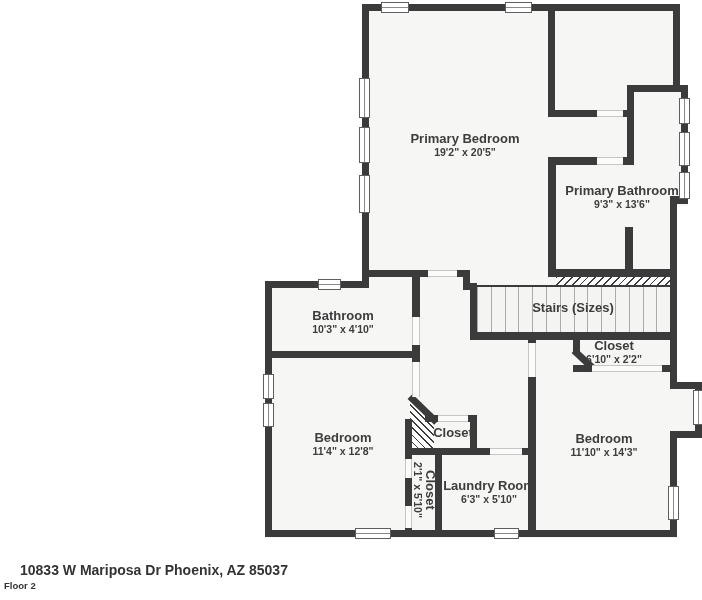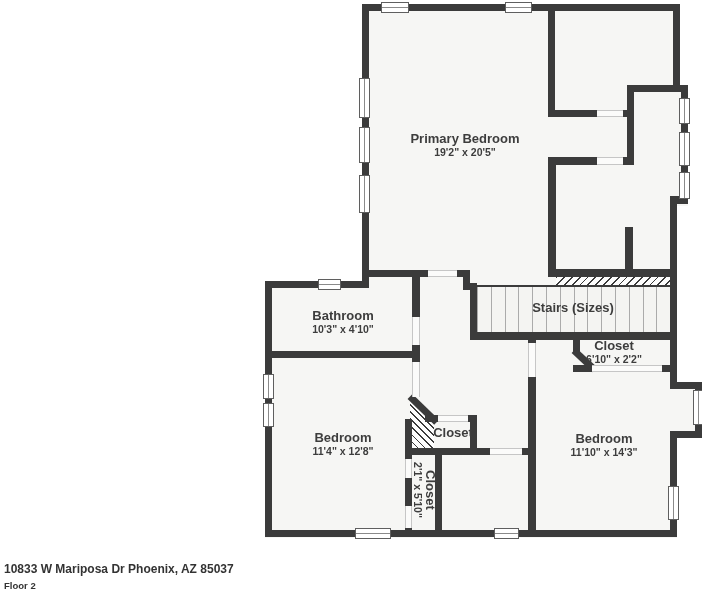--- a/index.html
+++ b/index.html
@@ -22,21 +22,21 @@
           background:repeating-linear-gradient(135deg,#3b3b3b 0 1.3px,#fdfdfd 1.3px 5.5px);}
   .hatch-tri{position:absolute;
           background:repeating-linear-gradient(45deg,#3b3b3b 0 1.3px,#fdfdfd 1.3px 5px);
           clip-path:polygon(0 0,100% 48%,100% 100%,0 100%);}
   .label{position:absolute;transform:translate(-50%,-50%);text-align:center;color:#3d3d3d;
          font-weight:bold;white-space:nowrap;line-height:1.18;}
   .rname{font-size:13px;}
   .rdims{font-size:10.5px;}
   .vlabel{writing-mode:vertical-rl;}
   .vlabel .rname,.vlabel .rdims{line-height:1.1;}
-  .addr{position:absolute;left:4px;top:562px;font-size:12px;font-weight:bold;color:#333;}
+  .addr{position:absolute;left:20px;top:562px;font-size:14px;font-weight:bold;color:#333;}
   .floor{position:absolute;left:4px;top:580px;font-size:9.5px;font-weight:bold;color:#333;}
   .disclaimer{position:absolute;left:285px;top:586px;width:400px;text-align:center;
          font-size:8px;font-weight:bold;color:#4d4d4d;}
 </style>
 </head>
 <body>
 
 <div class="stage">
 
   <div class="fill" style="left:362px;top:4px;width:193px;height:273px"></div>
@@ -127,20 +127,24 @@
   <div class="win-h" style="left:355px;top:528px;width:36px"></div>
   <div class="win-h" style="left:494px;top:528px;width:25px"></div>
   <div class="win-v" style="left:263px;top:374px;height:25px"></div>
   <div class="win-v" style="left:263px;top:403px;height:24px"></div>
   <div class="win-h" style="left:318px;top:279px;width:23px"></div>
 
   <div class="label" style="left:465px;top:145px">
     <div class="rname">Primary Bedroom</div>
       <div class="rdims">19'2" x 20'5"</div>
   </div>
+  <div class="label" style="left:622px;top:197px">
+    <div class="rname">Primary Bathroom</div>
+      <div class="rdims">9'3" x 13'6"</div>
+  </div>
   <div class="label" style="left:343px;top:322px">
     <div class="rname">Bathroom</div>
       <div class="rdims">10'3" x 4'10"</div>
   </div>
   <div class="label" style="left:573px;top:308px">
     <div class="rname">Stairs (Sizes)</div>
   </div>
   <div class="label" style="left:614px;top:352px">
     <div class="rname">Closet</div>
       <div class="rdims">6'10" x 2'2"</div>
@@ -149,20 +153,24 @@
     <div class="rname">Bedroom</div>
       <div class="rdims">11'4" x 12'8"</div>
   </div>
   <div class="label" style="left:453px;top:433px">
     <div class="rname">Closet</div>
   </div>
   <div class="label vlabel" style="left:424px;top:490px">
     <div class="rname">Closet</div>
       <div class="rdims">2'1" x 5'10"</div>
   </div>
+  <div class="label" style="left:489px;top:492px">
+    <div class="rname">Laundry Room</div>
+      <div class="rdims">6'3" x 5'10"</div>
+  </div>
   <div class="label" style="left:604px;top:445px">
     <div class="rname">Bedroom</div>
       <div class="rdims">11'10" x 14'3"</div>
   </div>
 
   <div class="addr">10833 W Mariposa Dr Phoenix, AZ 85037</div>
   <div class="floor">Floor 2</div>
 
 </div>
 

